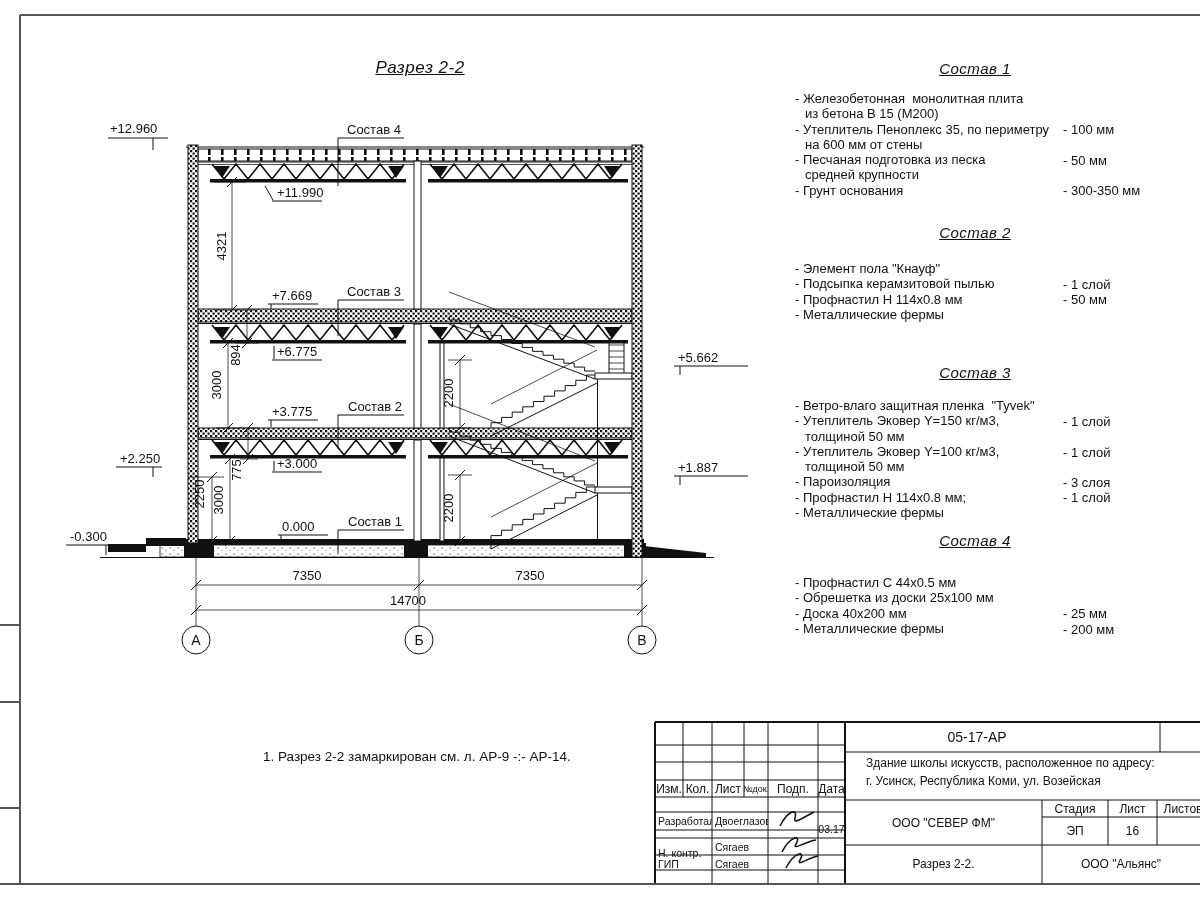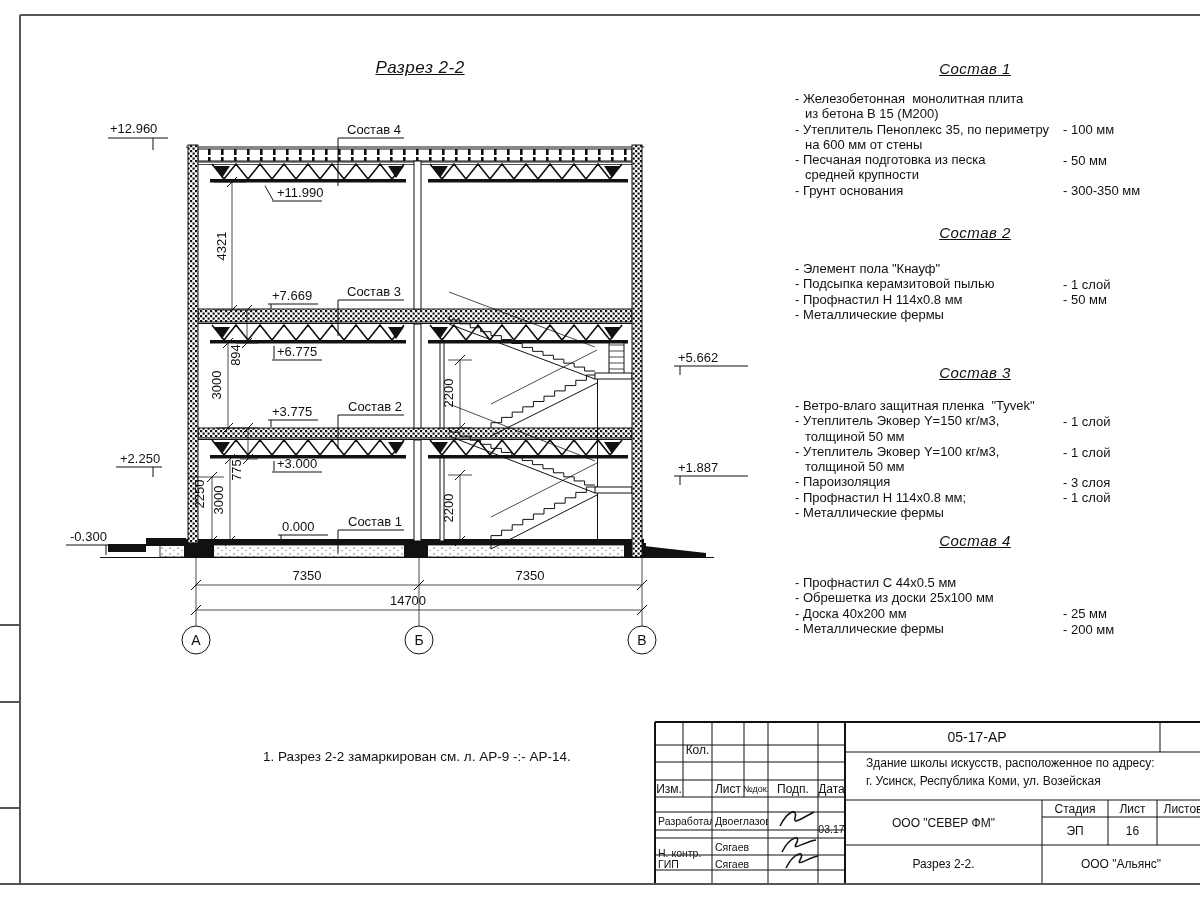--- a/index.html
+++ b/index.html
@@ -397,21 +397,21 @@
 <div class="tbx tbl f13" style="left:866px;top:773px;width:330px;height:16px">г. Усинск, Республика Коми, ул. Возейская</div>
 <div class="tbx f13" style="left:845px;top:800px;width:197px;height:45px">ООО "СЕВЕР ФМ"</div>
 <div class="tbx f12" style="left:1042px;top:800px;width:66px;height:17px">Стадия</div>
 <div class="tbx f12" style="left:1108px;top:800px;width:49px;height:17px">Лист</div>
 <div class="tbx f12" style="left:1157px;top:800px;width:52px;height:17px">Листов</div>
 <div class="tbx f13" style="left:1042px;top:817px;width:66px;height:28px">ЭП</div>
 <div class="tbx f13" style="left:1108px;top:817px;width:49px;height:28px">16</div>
 <div class="tbx f13" style="left:845px;top:845px;width:197px;height:38px">Разрез 2-2.</div>
 <div class="tbx f13" style="left:1042px;top:845px;width:158px;height:38px">ООО "Альянс"</div>
 <div class="tbx f12" style="left:655px;top:780px;width:28px;height:17px">Изм.</div>
-<div class="tbx f12" style="left:683px;top:741px;width:29px;height:17px">Кол.</div>
+<div class="tbx f12" style="left:683px;top:780px;width:29px;height:17px">Кол.</div>
 <div class="tbx f12" style="left:712px;top:780px;width:32px;height:17px">Лист</div>
 <div class="tbx f9" style="left:744px;top:780px;width:24px;height:17px">№док.</div>
 <div class="tbx f12" style="left:768px;top:780px;width:50px;height:17px">Подп.</div>
 <div class="tbx f12" style="left:818px;top:780px;width:27px;height:17px">Дата</div>
 <div class="tbx tbl f10" style="left:658px;top:813px;width:54px;height:15px">Разработал</div>
 <div class="tbx tbl f10" style="left:715px;top:813px;width:53px;height:15px">Двоеглазов</div>
 <div class="tbx f10" style="left:818px;top:814px;width:27px;height:30px">03.17</div>
 <div class="tbx tbl f10" style="left:658px;top:839px;width:54px;height:27px">Н. контр.</div>
 <div class="tbx tbl f10" style="left:715px;top:839px;width:53px;height:15px">Сягаев</div>
 <div class="tbx tbl f10" style="left:658px;top:856px;width:54px;height:15px">ГИП</div>

